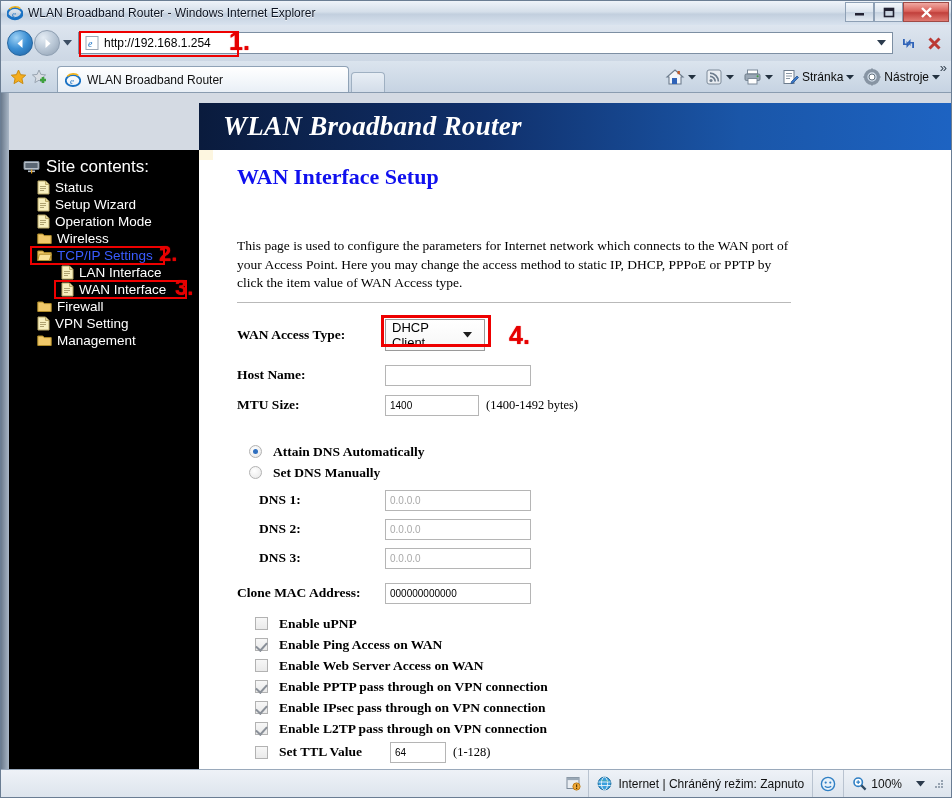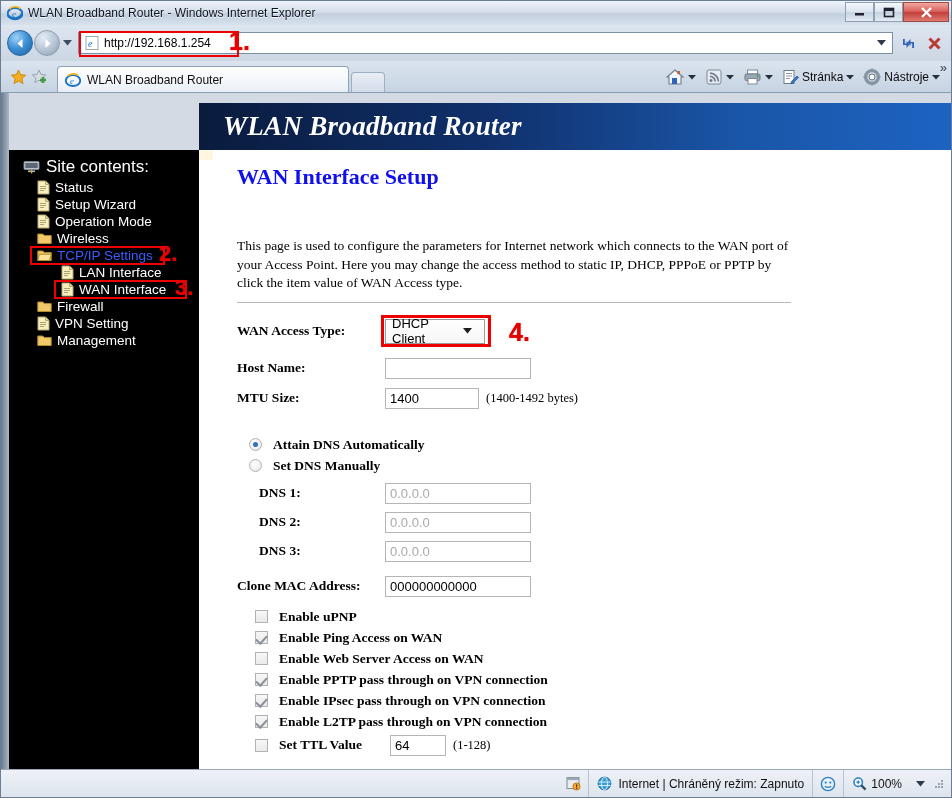--- a/index.html
+++ b/index.html
@@ -266,40 +266,40 @@
     font-size: 13.5px;
     color:#000;
     width: 148px; flex:none;
   }
   .flabel.indent { padding-left: 22px; width: 148px; }
   .txt {
     height: 21px;
     border: 1px solid #b5b5b5;
     background: #fff;
     font-family: "Liberation Sans", sans-serif;
-    font-size: 13px;
+    font-size: 10px;
     color: #000;
     padding: 0 4px;
     outline: none;
   }
   .txt.wide { width: 146px; }
   .txt.narrow { width: 56px; }
   .txt.dim { color: #a9a9a9; }
   .txt.empty { background:#fff; }
   .hint {
     font-family: "Liberation Serif", serif;
     font-size: 12.5px;
     color:#000;
     margin-left: 7px;
   }
 
   .selbox {
     position: relative;
     display:inline-flex; align-items:center;
-    height: 25px; width: 100px;
+    height: 32px; width: 100px;
     border: 1px solid #9a9a9a;
     background: linear-gradient(180deg,#ffffff 0%,#f6f6f6 100%);
     padding: 0 12px 0 6px;
     font-family: "Liberation Sans", sans-serif;
     font-size: 13px;
     color:#000;
   }
   .selbox .sel-caret { margin-left:auto; }
   .sel-redbox {
     position:absolute; left:-5px; top:-5px; width:110px; height:32px;

